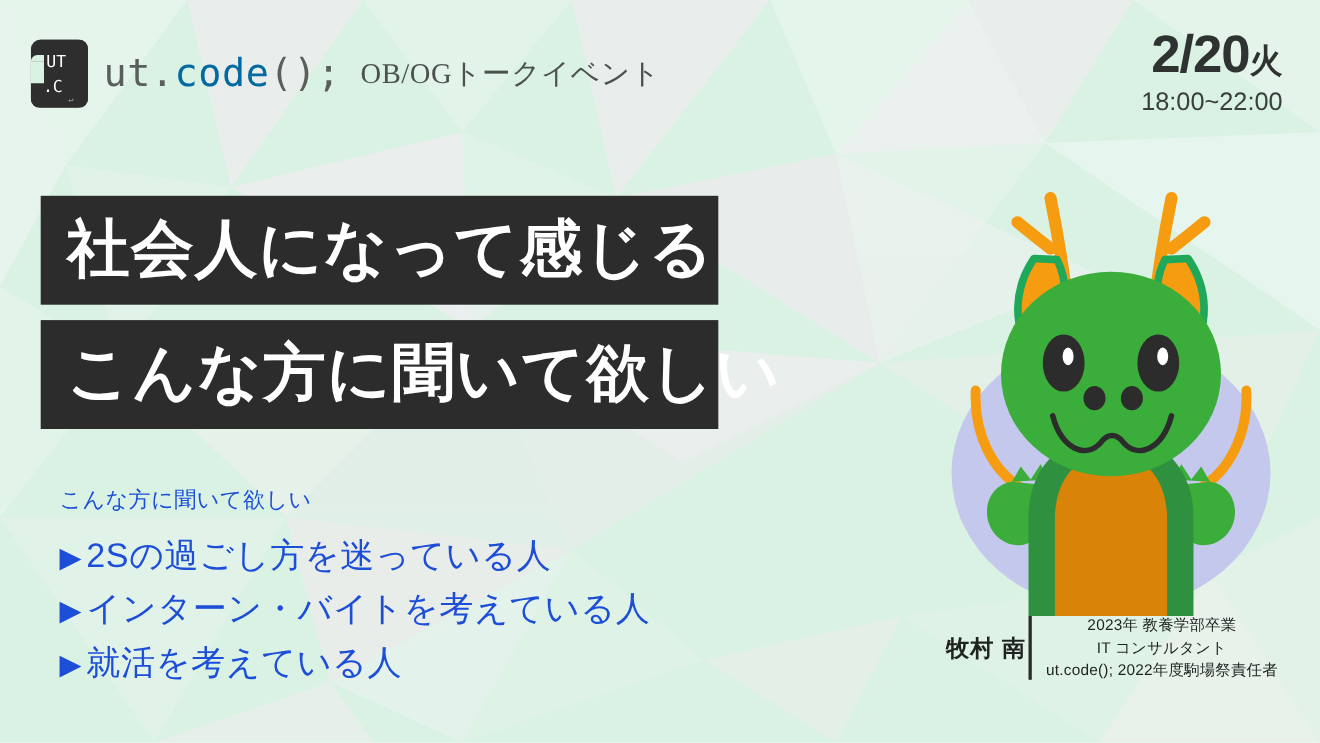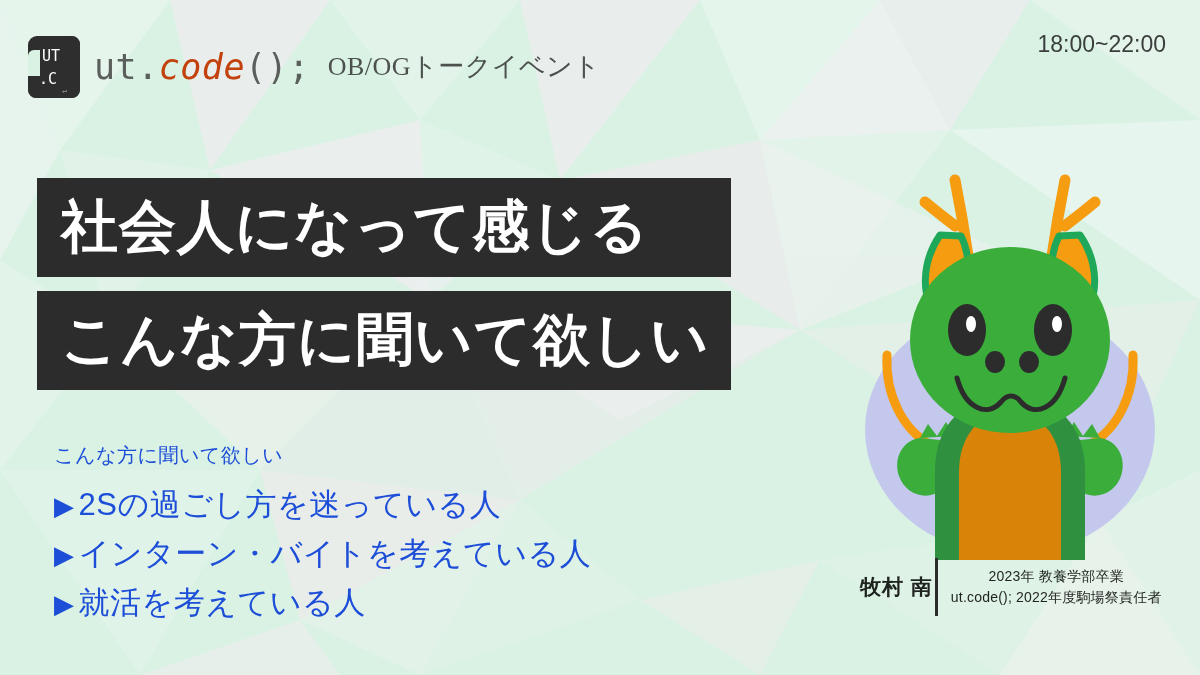--- a/index.html
+++ b/index.html
@@ -46,21 +46,21 @@
   #utc-logo { width: 52px; height: 62px; display: block; }
 
   #wordmark {
     font-family: "DejaVu Sans Mono", "Liberation Mono", monospace;
     font-size: 35px;
     letter-spacing: 0.5px;
     color: #5a5f5c;
     white-space: nowrap;
     line-height: 1;
   }
-  #wordmark .green { color: #c2410c; font-style: italic; }
+  #wordmark .green { color: #0369a1; }
 
   #event-kind {
     font-family: Liberation Serif, serif;
     font-size: 26px;
     color: #4c514e;
     letter-spacing: 0.5px;
     white-space: nowrap;
     padding-left: 4px;
     padding-bottom: 1px;
   }
@@ -94,21 +94,21 @@
     left: 37px; top: 178px;
   }
   .title-bar {
     background: #2b2c2b;
     color: #ffffff;
     font-size: 57px;
     font-weight: bold;
     line-height: 1;
     letter-spacing: 1px;
     padding: 20px 24px 22px 24px;
-    width: 694px;
+    width: 616px;
     white-space: nowrap;
   }
   #title-bar-2 { margin-top: 14px; }
 
   
   #audience {
     position: absolute;
     left: 54px; top: 443px;
     color: #1d4ed8;
   }
@@ -226,20 +226,21 @@
         <text x="11" y="48" font-family="DejaVu Sans Mono, monospace" font-size="15" fill="#ffffff">.C</text>
         <text x="34" y="57" font-family="DejaVu Sans Mono, monospace" font-size="8" fill="#9a9a9a">↵</text>
       </svg>
 
       <div id="wordmark"><span>ut.</span><span class="green">code</span><span>();</span></div>
 
       <div id="event-kind">OB/OGトークイベント</div>
     </div>
 
     <div id="date-block">
+      <div id="date-line"><span>2/20</span><span class="dow">火</span></div>
       <div id="time-line">18:00~22:00</div>
     </div>
   </div>
 
   <div id="title-group">
     <div class="title-bar" id="title-bar-1">社会人になって感じる</div>
     <div class="title-bar" id="title-bar-2">こんな方に聞いて欲しい</div>
   </div>
 
   <div id="audience">
@@ -297,17 +298,18 @@
     <ellipse cx="184" cy="222" rx="10" ry="11" fill="#2c2c2c"></ellipse>
 
     <path d="M112,238 C120,268 142,278 156,262 C162,254 170,254 176,262 C190,278 212,268 220,238" fill="none" stroke="#2c2c2c" stroke-width="5" stroke-linecap="round"></path>
   </svg>
 
   <div id="speaker">
     <div id="speaker-name">牧村 南</div>
     <div id="speaker-divider"></div>
     <div id="speaker-credits">
       <div class="credit-line">2023年 教養学部卒業</div>
+      <div class="credit-line">IT コンサルタント</div>
       <div class="credit-line">ut.code(); 2022年度駒場祭責任者</div>
     </div>
   </div>
 
 </div>
 
 </body></html>

